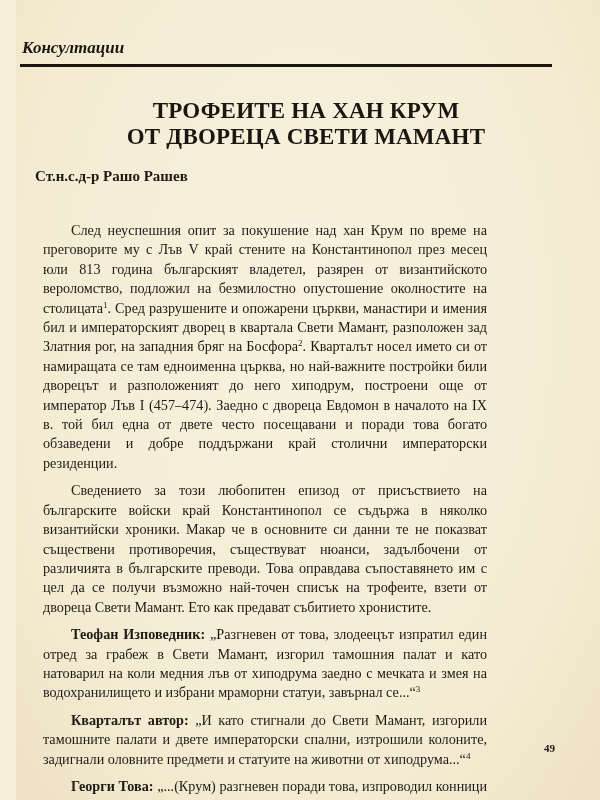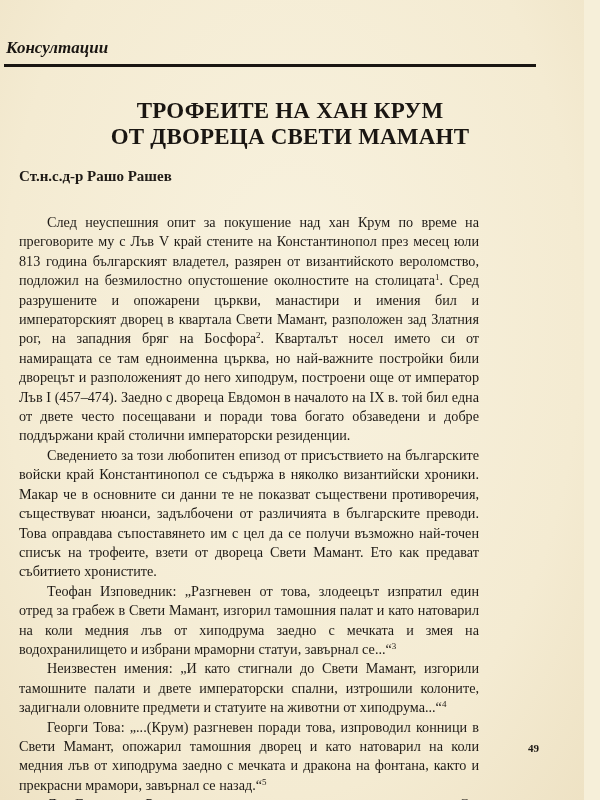--- a/index.html
+++ b/index.html
@@ -4,21 +4,21 @@
   <style>
     html, body { margin:0; padding:0; }
     body {
       width:600px; height:800px; overflow:hidden;
       background:#f6efd9;
       font-family:"Liberation Serif", serif;
       color:#1e1a16;
       position:relative;
     }
     .page {
-      position:absolute; left:0; top:0; width:584px; height:800px;
+      position:absolute; left:16px; top:0; width:584px; height:800px;
       background: radial-gradient(ellipse at 50% 40%, #f8f2df 0%, #f4ebd2 70%, #eee2c4 100%);
     }
     .section-header {
       position:absolute; left:6px; top:38px;
       font-family:"Liberation Serif", serif;
       font-style:italic; font-weight:bold;
       font-size:17px; color:#1a1612;
     }
     .section-rule {
       position:absolute; left:4px; top:64px; width:532px; height:3px;
@@ -33,22 +33,22 @@
     .title.l2 { top:124px; left:-10px; }
     .author {
       position:absolute; left:19px; top:168px;
       font-weight:bold; font-size:15px;text-align:center;
     }
     .body-text {
       position:absolute; left:19px; top:213px; width:460px;
       font-size:14.2px; line-height:19.4px;
       text-align:justify;
     }
-    .body-text p { margin:0; text-indent:28px; }
-    .body-text .speaker { font-weight:normal; }
+    .body-text p { margin:8px; text-indent:28px; }
+    .body-text .speaker { font-weight:bold; }
     sup { font-size:9px; line-height:0; vertical-align:5px; }
     .page-number {
       position:absolute; left:528px; top:742px;
       font-size:11px; font-weight:bold;
     }
   </style>
 </head>
 <body>
 
 <div class="page">
@@ -61,21 +61,21 @@
 
   <div class="author">Ст.н.с.д-р Рашо Рашев</div>
 
   <div class="body-text">
     <p><span>След неуспешния опит за покушение над хан Крум по време на преговорите му с Лъв V край стените на Константинопол през месец юли 813 година българският владетел, разярен от византийското вероломство, подложил на безмилостно опустошение околностите на столицата</span><sup>1</sup><span>. Сред разрушените и опожарени църкви, манастири и имения бил и императорският дворец в квартала Свети Мамант, разположен зад Златния рог, на западния бряг на Босфора</span><sup>2</sup><span>. Кварталът носел името си от намиращата се там едноименна църква, но най-важните постройки били дворецът и разположеният до него хиподрум, построени още от император Лъв I (457–474). Заедно с двореца Евдомон в началото на IX в. той бил една от двете често посещавани и поради това богато обзаведени и добре поддържани край столични императорски резиденции.</span></p>
 
     <p>Сведението за този любопитен епизод от присъствието на българските войски край Константинопол се съдържа в няколко византийски хроники. Макар че в основните си данни те не показват съществени противоречия, съществуват нюанси, задълбочени от различията в българските преводи. Това оправдава съпоставянето им с цел да се получи възможно най-точен списък на трофеите, взети от двореца Свети Мамант. Ето как предават събитието хронистите.</p>
 
     <p><span class="speaker">Теофан Изповедник:</span><span> „Разгневен от това, злодеецът изпратил един отред за грабеж в Свети Мамант, изгорил тамошния палат и като натоварил на коли медния лъв от хиподрума заедно с мечката и змея на водохранилището и избрани мраморни статуи, завърнал се...“</span><sup>3</sup></p>
 
-    <p><span class="speaker">Неизвестен имения:</span><span> „И като стигнали до Свети Мамант, изгорили тамошните палати и двете императорски спални, изтрошили колоните, задигнали оловните предмети и статуите на животни от хиподрума...“</span><sup>4</sup></p>
+    <p><span class="speaker">Кварталът автор:</span><span> „И като стигнали до Свети Мамант, изгорили тамошните палати и двете императорски спални, изтрошили колоните, задигнали оловните предмети и статуите на животни от хиподрума...“</span><sup>4</sup></p>
 
     <p><span class="speaker">Георги Това:</span><span> „...(Крум) разгневен поради това, изпроводил конници в Свети Мамант, опожарил тамошния дворец и като натоварил на коли медния лъв от хиподрума заедно с мечката и дракона на фонтана, както и прекрасни мрамори, завърнал се назад.“</span><sup>5</sup></p>
 
     <p><span class="speaker">Лъв Граматик:</span><span> „Разярен от това, нечестивецът изпратил конници в Св. Мамант и изгорил тамошния дворец. Той натоварил на коли и брон-</span></p>
   </div>
 
   <div class="page-number">49</div>
 </div>
 
 </body></html>

